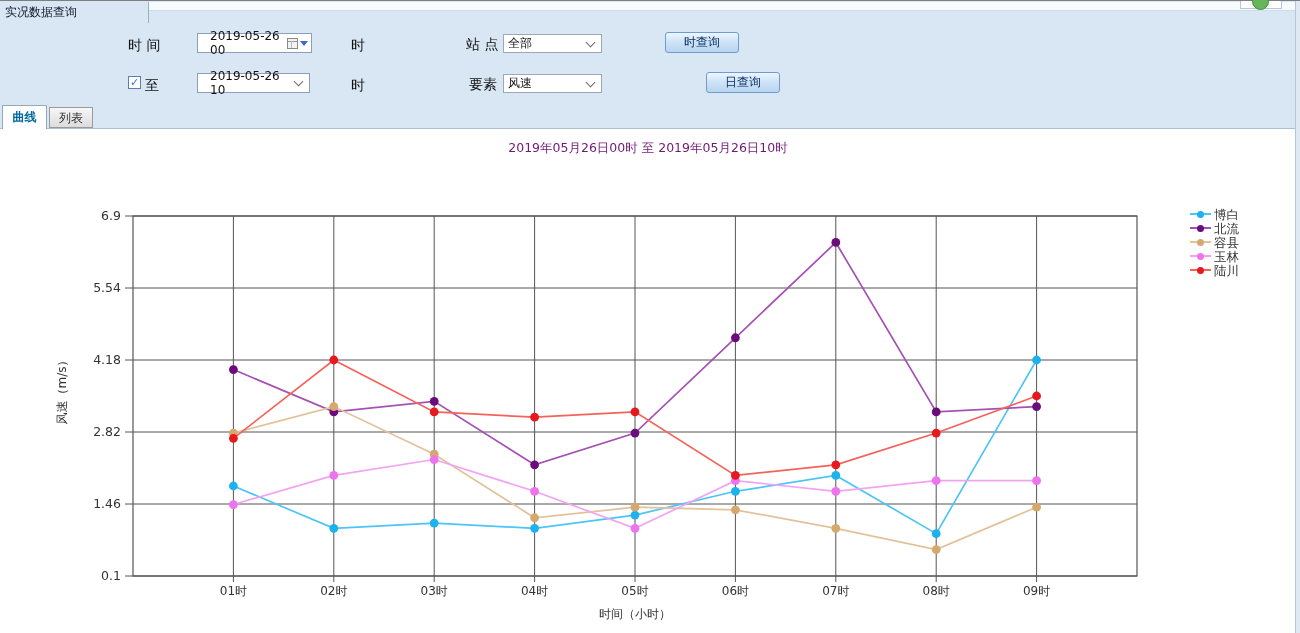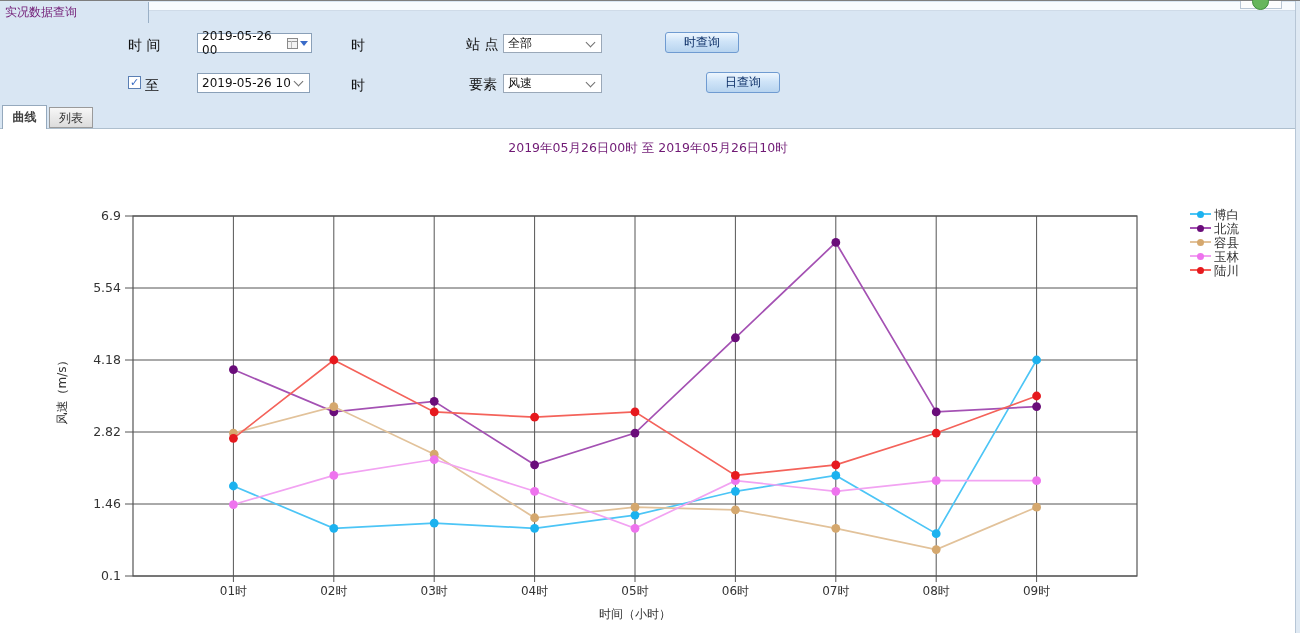--- a/index.html
+++ b/index.html
@@ -2,48 +2,48 @@
 <html><head>
 <meta charset="utf-8">
 <style>
   * { margin:0; padding:0; box-sizing:border-box; }
   html,body { width:1300px; height:633px; overflow:hidden; }
   body { font-family:"DejaVu Sans","Liberation Sans",sans-serif; background:#d9e6f3; position:relative; }
   .window { position:absolute; inset:0; border-top:1px solid #7e7e7e; background:#d9e6f3; }
 
   
   .top-strip { position:absolute; left:149px; top:1px; width:1146px; height:9px; background:#f8fbfe; border-bottom:1px solid #cfdbe8; }
-  .panel-title { position:absolute; left:5px; top:3px; font-size:12px; color:#701a75; }
+  .panel-title { position:absolute; left:5px; top:3px; font-size:12px; color:#0f172a; }
   .panel-tab-border { position:absolute; left:148px; top:1px; width:1px; height:21px; background:#9ab0c6; }
   .green-dot { position:absolute; left:1252px; top:-8px; width:17px; height:17px; border-radius:50%; background:#67b65c; border:1px solid #3f8d3c; }
   .dot-notch { position:absolute; left:1240px; top:0px; width:42px; height:8px; background:#fdfdfd; border:1px solid #b9c6d4; border-top:none; }
   .right-edge { position:absolute; right:0; top:0; width:5px; height:633px; background:#dfe9f3; border-left:1px solid #b7c6d6; }
 
   
   .form-label { position:absolute; font-size:14px; color:#111; white-space:pre; }
   .textbox { position:absolute; height:20px; background:#fff; border:1px solid #8aa0b8; font-size:12px; color:#111;
-             display:flex; align-items:center; padding-left:4px; }
+             display:flex; align-items:center; padding-left:12px; }
   .textbox .grow { flex:1; }
   .cal-icon { width:11px; height:11px; border:1px solid #8a8a8a; background:#f3f3f3; position:relative; margin-right:2px; }
   .cal-icon:before { content:""; position:absolute; left:0; right:0; top:2px; height:1px; background:#999; }
   .cal-icon:after { content:""; position:absolute; left:3px; top:2px; bottom:0; width:1px; background:#bbb; }
   .tri-down { width:0; height:0; border-left:4px solid transparent; border-right:4px solid transparent; border-top:5px solid #3a6bc8; margin-right:3px; }
   .chev { width:7px; height:7px; border-right:1px solid #707070; border-bottom:1px solid #707070; transform:rotate(45deg); margin:-3px 7px 0 0; }
   .selectbox { position:absolute; height:19px; background:#fff; border:1px solid #9aa8b8; font-size:12px; color:#111;
                display:flex; align-items:center; justify-content:space-between; padding-left:4px; }
   .checkbox { position:absolute; width:13px; height:13px; background:#fff; border:1px solid #5a7fb4; font-size:11px;
               line-height:11px; text-align:center; color:#3a6cc4; font-weight:bold; }
   .btn { position:absolute; width:74px; height:21px; font-size:12px; color:#0b2e66; text-align:center; line-height:19px;
          border:1px solid #6f9bd1; border-radius:3px; background:linear-gradient(#eef6fe,#cfe4f8 45%,#b8d4ef); cursor:pointer; }
 
   
   .tabbar-line { position:absolute; left:0; top:127px; width:1295px; height:1px; background:#aebfce; }
   .tab { position:absolute; font-size:12px; text-align:center; }
   .tab-active { left:2px; top:104px; width:45px; height:24px; background:#fff; border:1px solid #95a9bd; border-bottom:none;
-                color:#404040; font-weight:bold; line-height:23px; z-index:3; }
+                color:#0369a1; font-weight:bold; line-height:23px; z-index:3; }
   .tab-idle { left:49px; top:106px; width:44px; height:21px; background:linear-gradient(#f7f7f7,#dcdcdc); border:1px solid #9a9a9a;
               color:#333; line-height:20px; z-index:2; }
 
   
   .content { position:absolute; left:0; top:128px; width:1295px; height:505px; background:#fff; }
   .chart-title { position:absolute; left:0; top:11px; width:1296px; text-align:center; font-size:12.5px; color:#701a75; }
   .chart-subtitle { position:absolute; left:0; top:42px; width:1296px; text-align:center; font-size:12.5px; color:#333; }
   .y-title { position:absolute; left:-18px; top:252px; width:160px; text-align:center; font-size:12px; color:#333; transform:rotate(-90deg); }
   .x-title { position:absolute; left:133px; top:477px; width:1004px; text-align:center; font-size:12px; color:#333; }
   svg text { font-family:"DejaVu Sans","Liberation Sans",sans-serif; }

